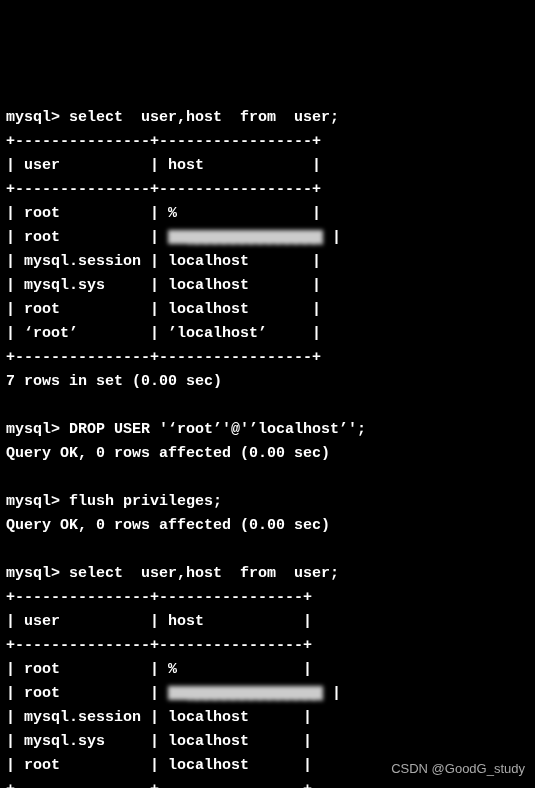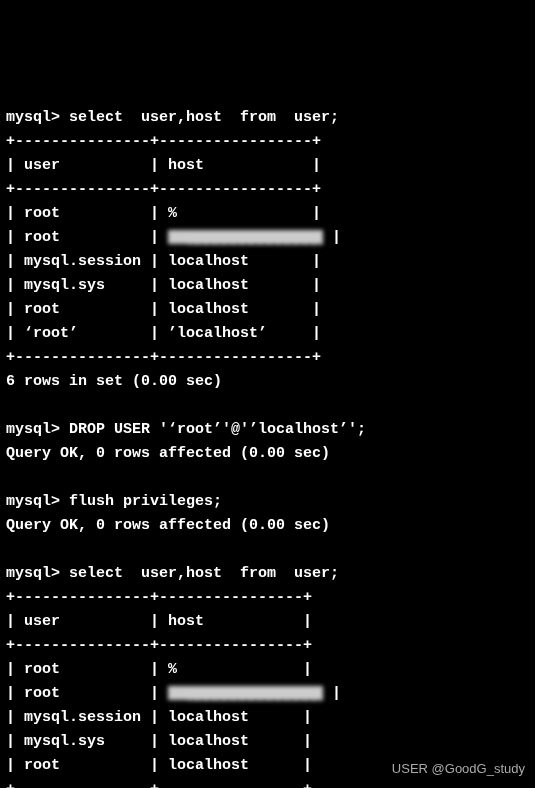--- a/index.html
+++ b/index.html
@@ -55,37 +55,37 @@
 <span class="line">+---------------+-----------------+</span>
 <span class="line">| user          | host            |</span>
 <span class="line">+---------------+-----------------+</span>
 <span class="line">| root          | %               |</span>
 <span class="line">| root          | <span class="redacted" style="width:155px">xxxxxxxxxxxxxxx</span> |</span>
 <span class="line">| mysql.session | localhost       |</span>
 <span class="line">| mysql.sys     | localhost       |</span>
 <span class="line">| root          | localhost       |</span>
 <span class="line">| ‘root’        | ’localhost’     |</span>
 <span class="line">+---------------+-----------------+</span>
-<span class="line">6 rows in set (0.00 sec)</span>
+<span class="line">7 rows in set (0.00 sec)</span>
 
 <span class="line">mysql&gt; DROP USER '‘root’'@'’localhost’';</span>
 <span class="line">Query OK, 0 rows affected (0.00 sec)</span>
 
 <span class="line">mysql&gt; flush privileges;</span>
 <span class="line">Query OK, 0 rows affected (0.00 sec)</span>
 
 <span class="line">mysql&gt; select  user,host  from  user;</span>
 <span class="line">+---------------+----------------+</span>
 <span class="line">| user          | host           |</span>
 <span class="line">+---------------+----------------+</span>
 <span class="line">| root          | %              |</span>
 <span class="line">| root          | <span class="redacted" style="width:155px">xxxxxxxxxxxxxxx</span> |</span>
 <span class="line">| mysql.session | localhost      |</span>
 <span class="line">| mysql.sys     | localhost      |</span>
 <span class="line">| root          | localhost      |</span>
 <span class="line">+---------------+----------------+</span>
 
 
 </div>
-<div class="watermark">USER @GoodG_study</div>
+<div class="watermark">CSDN @GoodG_study</div>
 
 
 
 
 </body></html>

